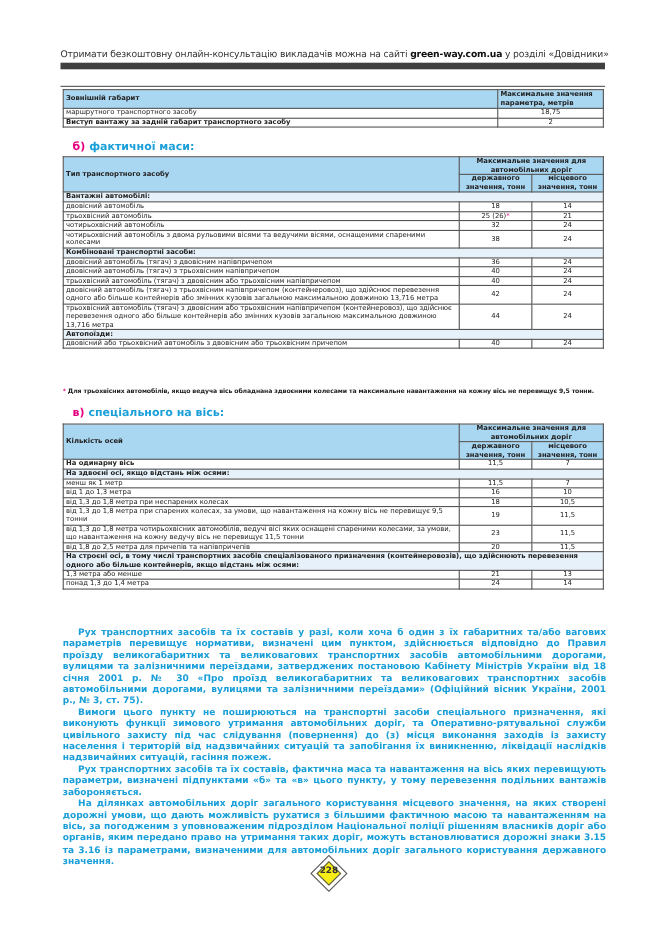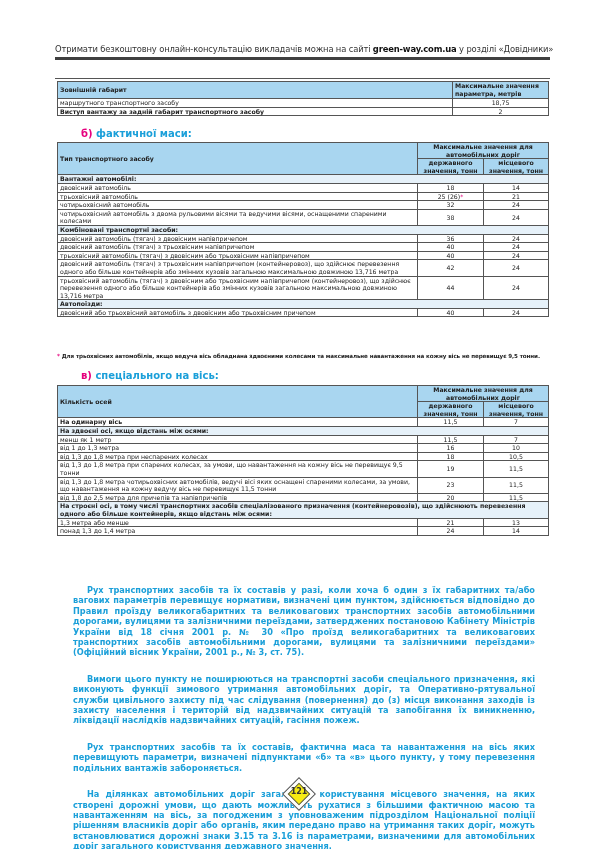--- a/index.html
+++ b/index.html
@@ -1,43 +1,43 @@
 <!DOCTYPE html>
 <html><head>
 <meta charset="utf-8">
 <style>
   html, body { margin: 0; padding: 0; background: #ffffff; }
   body { width: 600px; height: 849px; position: relative; overflow: hidden; font-family: "DejaVu Sans", sans-serif; color: #222; }
-  .header-line { position: absolute; left: 55px; top: 44px; width: 495px; font-size: 8.4px; color: #333; letter-spacing: -0.15px; white-space: nowrap; border-bottom: 3px solid #404040; padding-bottom: 3px; }
+  .header-line { position: absolute; left: 55px; top: 44px; width: 495px; font-size: 8.4px; color: #333; letter-spacing: -0.15px; white-space: nowrap; border-bottom: 6px solid #404040; padding-bottom: 3px; }
   .header-line b { color: #111; font-weight: bold; }
   .rule2 { position: absolute; left: 55px; top: 78px; width: 495px; border-top: 1px solid #555; }
 
   table { border-collapse: collapse; width: 495px; font-size: 6.2px; line-height: 7.6px; table-layout: fixed; }
   td, th { border: 1px solid #555; padding: 0 2px; vertical-align: middle; }
   th { background: #a9d6f0; font-weight: bold; text-align: left; color: #222; }
   th.c { text-align: center; }
   td.v { text-align: center; }
   tr.grp td { background: #e6f1f9; font-weight: bold; }
   .bold { font-weight: bold; }
 
   #t1 { position: absolute; left: 57px; top: 81px; width: 492px; }
   #t2 { position: absolute; left: 57px; top: 142px; width: 492px; }
   #t3 { position: absolute; left: 57px; top: 385px; width: 492px; }
 
-  .sub { position: absolute; left: 81px; font-size: 10px; font-weight: bold; color: #1a9fd9; }
+  .sub { position: absolute; left: 66px; font-size: 10px; font-weight: bold; color: #1a9fd9; }
   .sub .lt { color: #e6007e; }
   #sub-b { top: 128px; }
   #sub-c { top: 370px; }
 
   .footnote { position: absolute; left: 57px; top: 353px; width: 500px; font-size: 5.6px; font-weight: bold; color: #222; white-space: nowrap; letter-spacing: -0.1px; }
   .footnote .star { color: #e6007e; }
   .star-red { color: #e6007e; }
 
   .para-block { position: absolute; left: 57px; width: 494px; color: #1a9fd9; font-size: 8.2px; line-height: 10.4px; font-weight: bold; text-align: justify; }
-  .para-block p { margin: 16px; text-indent: 14px; }
+  .para-block p { margin: 0; text-indent: 14px; }
   #paras { top: 569px; }
 
   .page-num { position: absolute; left: 287px; top: 782px; width: 22px; height: 22px; transform: rotate(45deg); border: 1px solid #555; background: #fff; }
   .page-num-inner { position: absolute; left: 3px; top: 3px; width: 16px; height: 16px; background: #f7ec13; border: 1px solid #555; box-sizing: border-box; }
   .page-num-text { position: absolute; left: 286px; top: 787px; width: 26px; text-align: center; font-size: 8px; font-weight: bold; color: #333; }
 </style>
 </head>
 <body>
 
 <div class="header-line">
@@ -221,13 +221,13 @@
 <div class="para-block" id="paras">
   <p>Рух транспортних засобів та їх составів у разі, коли хоча б один з їх габаритних та/або вагових параметрів перевищує нормативи, визначені цим пунктом, здійснюється відповідно до Правил проїзду великогабаритних та великовагових транспортних засобів автомобільними дорогами, вулицями та залізничними переїздами, затверджених постановою Кабінету Міністрів України від 18 січня 2001 р. № 30 «Про проїзд великогабаритних та великовагових транспортних засобів автомобільними дорогами, вулицями та залізничними переїздами» (Офіційний вісник України, 2001 р., № 3, ст. 75).</p>
   <p>Вимоги цього пункту не поширюються на транспортні засоби спеціального призначення, які виконують функції зимового утримання автомобільних доріг, та Оперативно-рятувальної служби цивільного захисту під час слідування (повернення) до (з) місця виконання заходів із захисту населення і територій від надзвичайних ситуацій та запобігання їх виникненню, ліквідації наслідків надзвичайних ситуацій, гасіння пожеж.</p>
   <p>Рух транспортних засобів та їх составів, фактична маса та навантаження на вісь яких перевищують параметри, визначені підпунктами «б» та «в» цього пункту, у тому перевезення подільних вантажів забороняється.</p>
   <p>На ділянках автомобільних доріг загального користування місцевого значення, на яких створені дорожні умови, що дають можливість рухатися з більшими фактичною масою та навантаженням на вісь, за погодженим з уповноваженим підрозділом Національної поліції рішенням власників доріг або органів, яким передано право на утримання таких доріг, можуть встановлюватися дорожні знаки 3.15 та 3.16 із параметрами, визначеними для автомобільних доріг загального користування державного значення.</p>
 </div>
 
 <div class="page-num">
     <div class="page-num-inner"></div>
   </div>
-<div class="page-num-text">121</div>
+<div class="page-num-text">228</div>
 
 </body></html>

